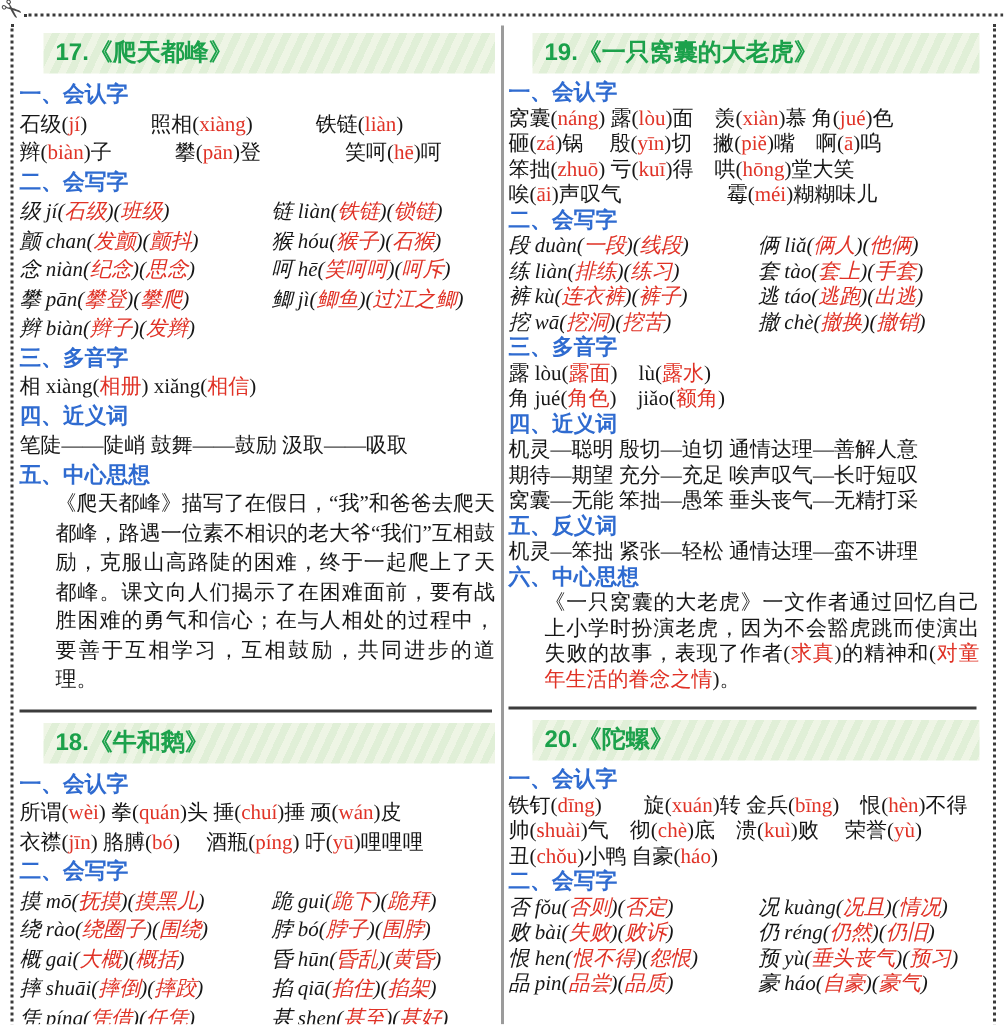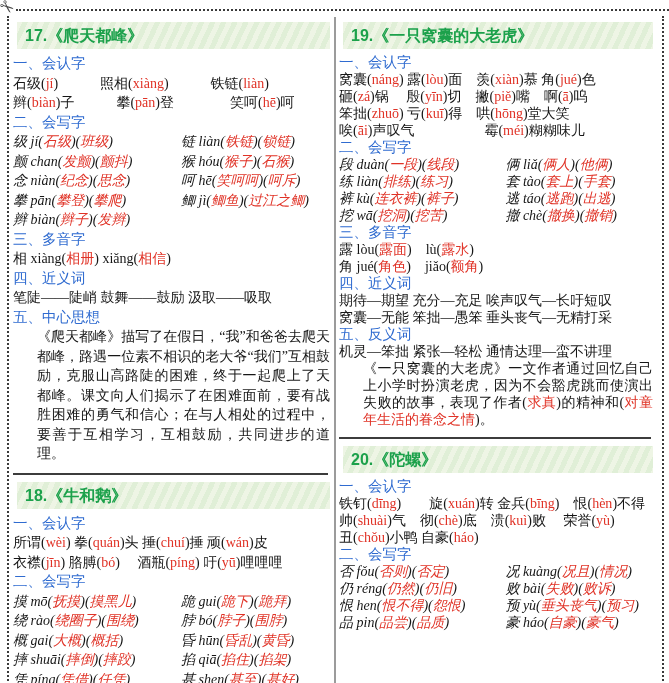--- a/index.html
+++ b/index.html
@@ -13,24 +13,24 @@
   .divider-v{position:absolute;left:334px;top:17px;bottom:0;border-left:2px solid #9b9b9b;}
   .scissors{position:absolute;left:0px;top:-3px;font-size:17px;color:#4a4a4a;
     transform:rotate(40deg);font-family:"DejaVu Sans",sans-serif;}
   .col{position:absolute;top:20px;}
   .col-left{left:13px;width:317px;}
   .col-right{left:339px;width:314px;}
   .titlebar{
     background:repeating-linear-gradient(115deg,#eef5e5 0 5px,#e0efd7 5px 10px);
     color:#1ca14b;font-weight:bold;font-size:16px;line-height:18px;
     font-family:"Liberation Sans","DejaVu Sans",sans-serif;
-    padding:5px 8px 4px 8px;margin:2px 0 5px 4px;
+    padding:5px 8px 4px 8px;margin:2px 0 5px 16px;
   }
   .sec-head{
-    color:#2f6bd0;font-weight:normal;font-size:14.5px;
+    color:#2f6bd0;font-weight:bold;font-size:14.5px;
     font-family:"Liberation Sans","DejaVu Sans",sans-serif;
   }
   .ln{font-size:14px;white-space:nowrap;}
   .para{white-space:normal;text-align:justify;margin-left:24px;}
   .col-left .ln,.col-left .sec-head{line-height:19.5px;}
   .col-right .ln,.col-right .sec-head{line-height:17px;}
   .red{color:#e03226;}
   .blk{color:#161616;}
   .cols{display:grid;grid-template-columns:53% 47%;font-style:italic;}
   .sep{border-top:2px solid #3c3c3c;margin:9px 2px 7px 0;}
@@ -124,39 +124,41 @@
         <div class="cell"><span class="blk">逃 táo(</span><span class="red">逃跑</span><span class="blk">)(</span><span class="red">出逃</span><span class="blk">)</span></div>
       </div>
       <div class="ln cols">
         <div class="cell"><span class="blk">挖 wā(</span><span class="red">挖洞</span><span class="blk">)(</span><span class="red">挖苦</span><span class="blk">)</span></div>
         <div class="cell"><span class="blk">撤 chè(</span><span class="red">撤换</span><span class="blk">)(</span><span class="red">撤销</span><span class="blk">)</span></div>
       </div>
       <div class="sec-head">三、多音字</div>
       <div class="ln"><span class="blk">露 lòu(</span><span class="red">露面</span><span class="blk">)　lù(</span><span class="red">露水</span><span class="blk">)</span></div>
       <div class="ln"><span class="blk">角 jué(</span><span class="red">角色</span><span class="blk">)　jiǎo(</span><span class="red">额角</span><span class="blk">)</span></div>
       <div class="sec-head">四、近义词</div>
+      <div class="ln"><span class="blk">机灵—聪明 殷切—迫切 通情达理—善解人意</span></div>
       <div class="ln"><span class="blk">期待—期望 充分—充足 唉声叹气—长吁短叹</span></div>
       <div class="ln"><span class="blk">窝囊—无能 笨拙—愚笨 垂头丧气—无精打采</span></div>
       <div class="sec-head">五、反义词</div>
       <div class="ln"><span class="blk">机灵—笨拙 紧张—轻松 通情达理—蛮不讲理</span></div>
+      <div class="sec-head">六、中心思想</div>
       <div class="ln para"><span class="blk">《一只窝囊的大老虎》一文作者通过回忆自己上小学时扮演老虎，因为不会豁虎跳而使演出失败的故事，表现了作者(</span><span class="red">求真</span><span class="blk">)的精神和(</span><span class="red">对童年生活的眷念之情</span><span class="blk">)。</span></div>
       <div class="sep"></div>
       <div class="titlebar">20.《陀螺》</div>
       <div class="sec-head">一、会认字</div>
       <div class="ln"><span class="blk">铁钉(</span><span class="red">dīng</span><span class="blk">)　　旋(</span><span class="red">xuán</span><span class="blk">)转 金兵(</span><span class="red">bīng</span><span class="blk">)　恨(</span><span class="red">hèn</span><span class="blk">)不得</span></div>
       <div class="ln"><span class="blk">帅(</span><span class="red">shuài</span><span class="blk">)气　彻(</span><span class="red">chè</span><span class="blk">)底　溃(</span><span class="red">kuì</span><span class="blk">)败　 荣誉(</span><span class="red">yù</span><span class="blk">)</span></div>
       <div class="ln"><span class="blk">丑(</span><span class="red">chǒu</span><span class="blk">)小鸭 自豪(</span><span class="red">háo</span><span class="blk">)</span></div>
       <div class="sec-head">二、会写字</div>
       <div class="ln cols">
         <div class="cell"><span class="blk">否 fǒu(</span><span class="red">否则</span><span class="blk">)(</span><span class="red">否定</span><span class="blk">)</span></div>
         <div class="cell"><span class="blk">况 kuàng(</span><span class="red">况且</span><span class="blk">)(</span><span class="red">情况</span><span class="blk">)</span></div>
       </div>
       <div class="ln cols">
+        <div class="cell"><span class="blk">败 bài(</span><span class="red">失败</span><span class="blk">)(</span><span class="red">败诉</span><span class="blk">)</span></div>
         <div class="cell"><span class="blk">仍 réng(</span><span class="red">仍然</span><span class="blk">)(</span><span class="red">仍旧</span><span class="blk">)</span></div>
-        <div class="cell"><span class="blk">败 bài(</span><span class="red">失败</span><span class="blk">)(</span><span class="red">败诉</span><span class="blk">)</span></div>
       </div>
       <div class="ln cols">
         <div class="cell"><span class="blk">恨 hen(</span><span class="red">恨不得</span><span class="blk">)(</span><span class="red">怨恨</span><span class="blk">)</span></div>
         <div class="cell"><span class="blk">预 yù(</span><span class="red">垂头丧气</span><span class="blk">)(</span><span class="red">预习</span><span class="blk">)</span></div>
       </div>
       <div class="ln cols">
         <div class="cell"><span class="blk">品 pin(</span><span class="red">品尝</span><span class="blk">)(</span><span class="red">品质</span><span class="blk">)</span></div>
         <div class="cell"><span class="blk">豪 háo(</span><span class="red">自豪</span><span class="blk">)(</span><span class="red">豪气</span><span class="blk">)</span></div>
       </div>
       <div class="ln cols">

